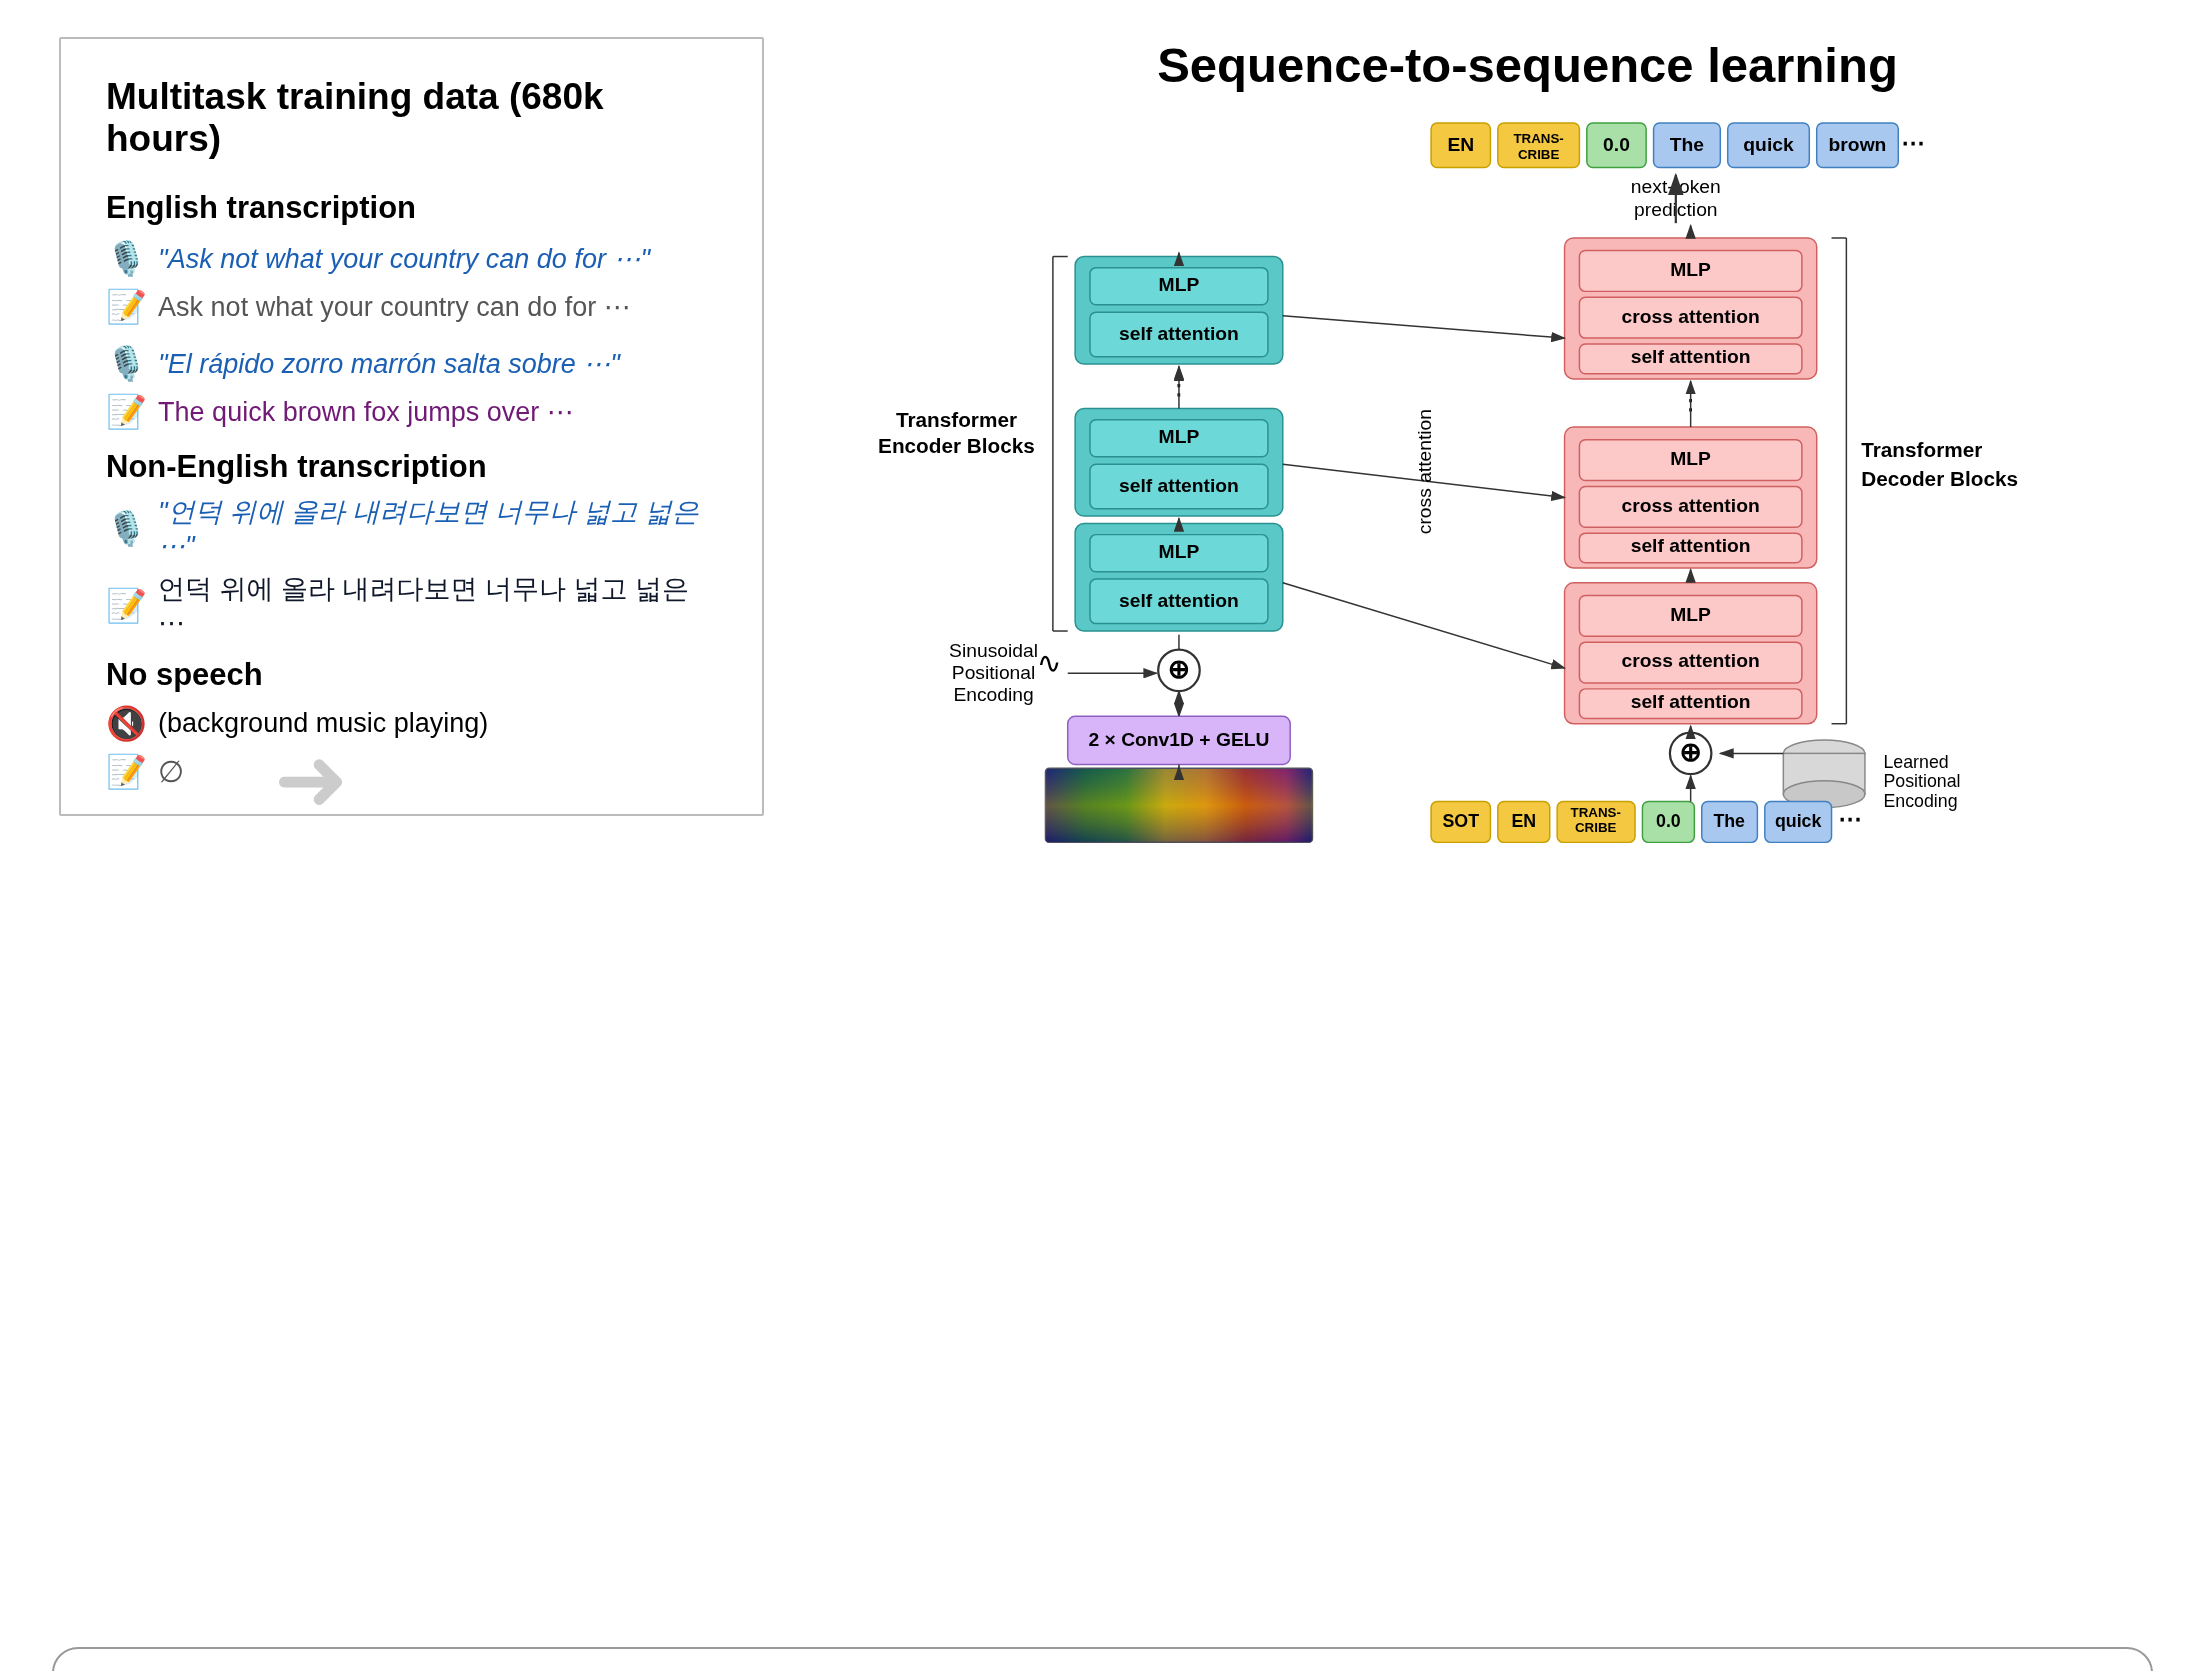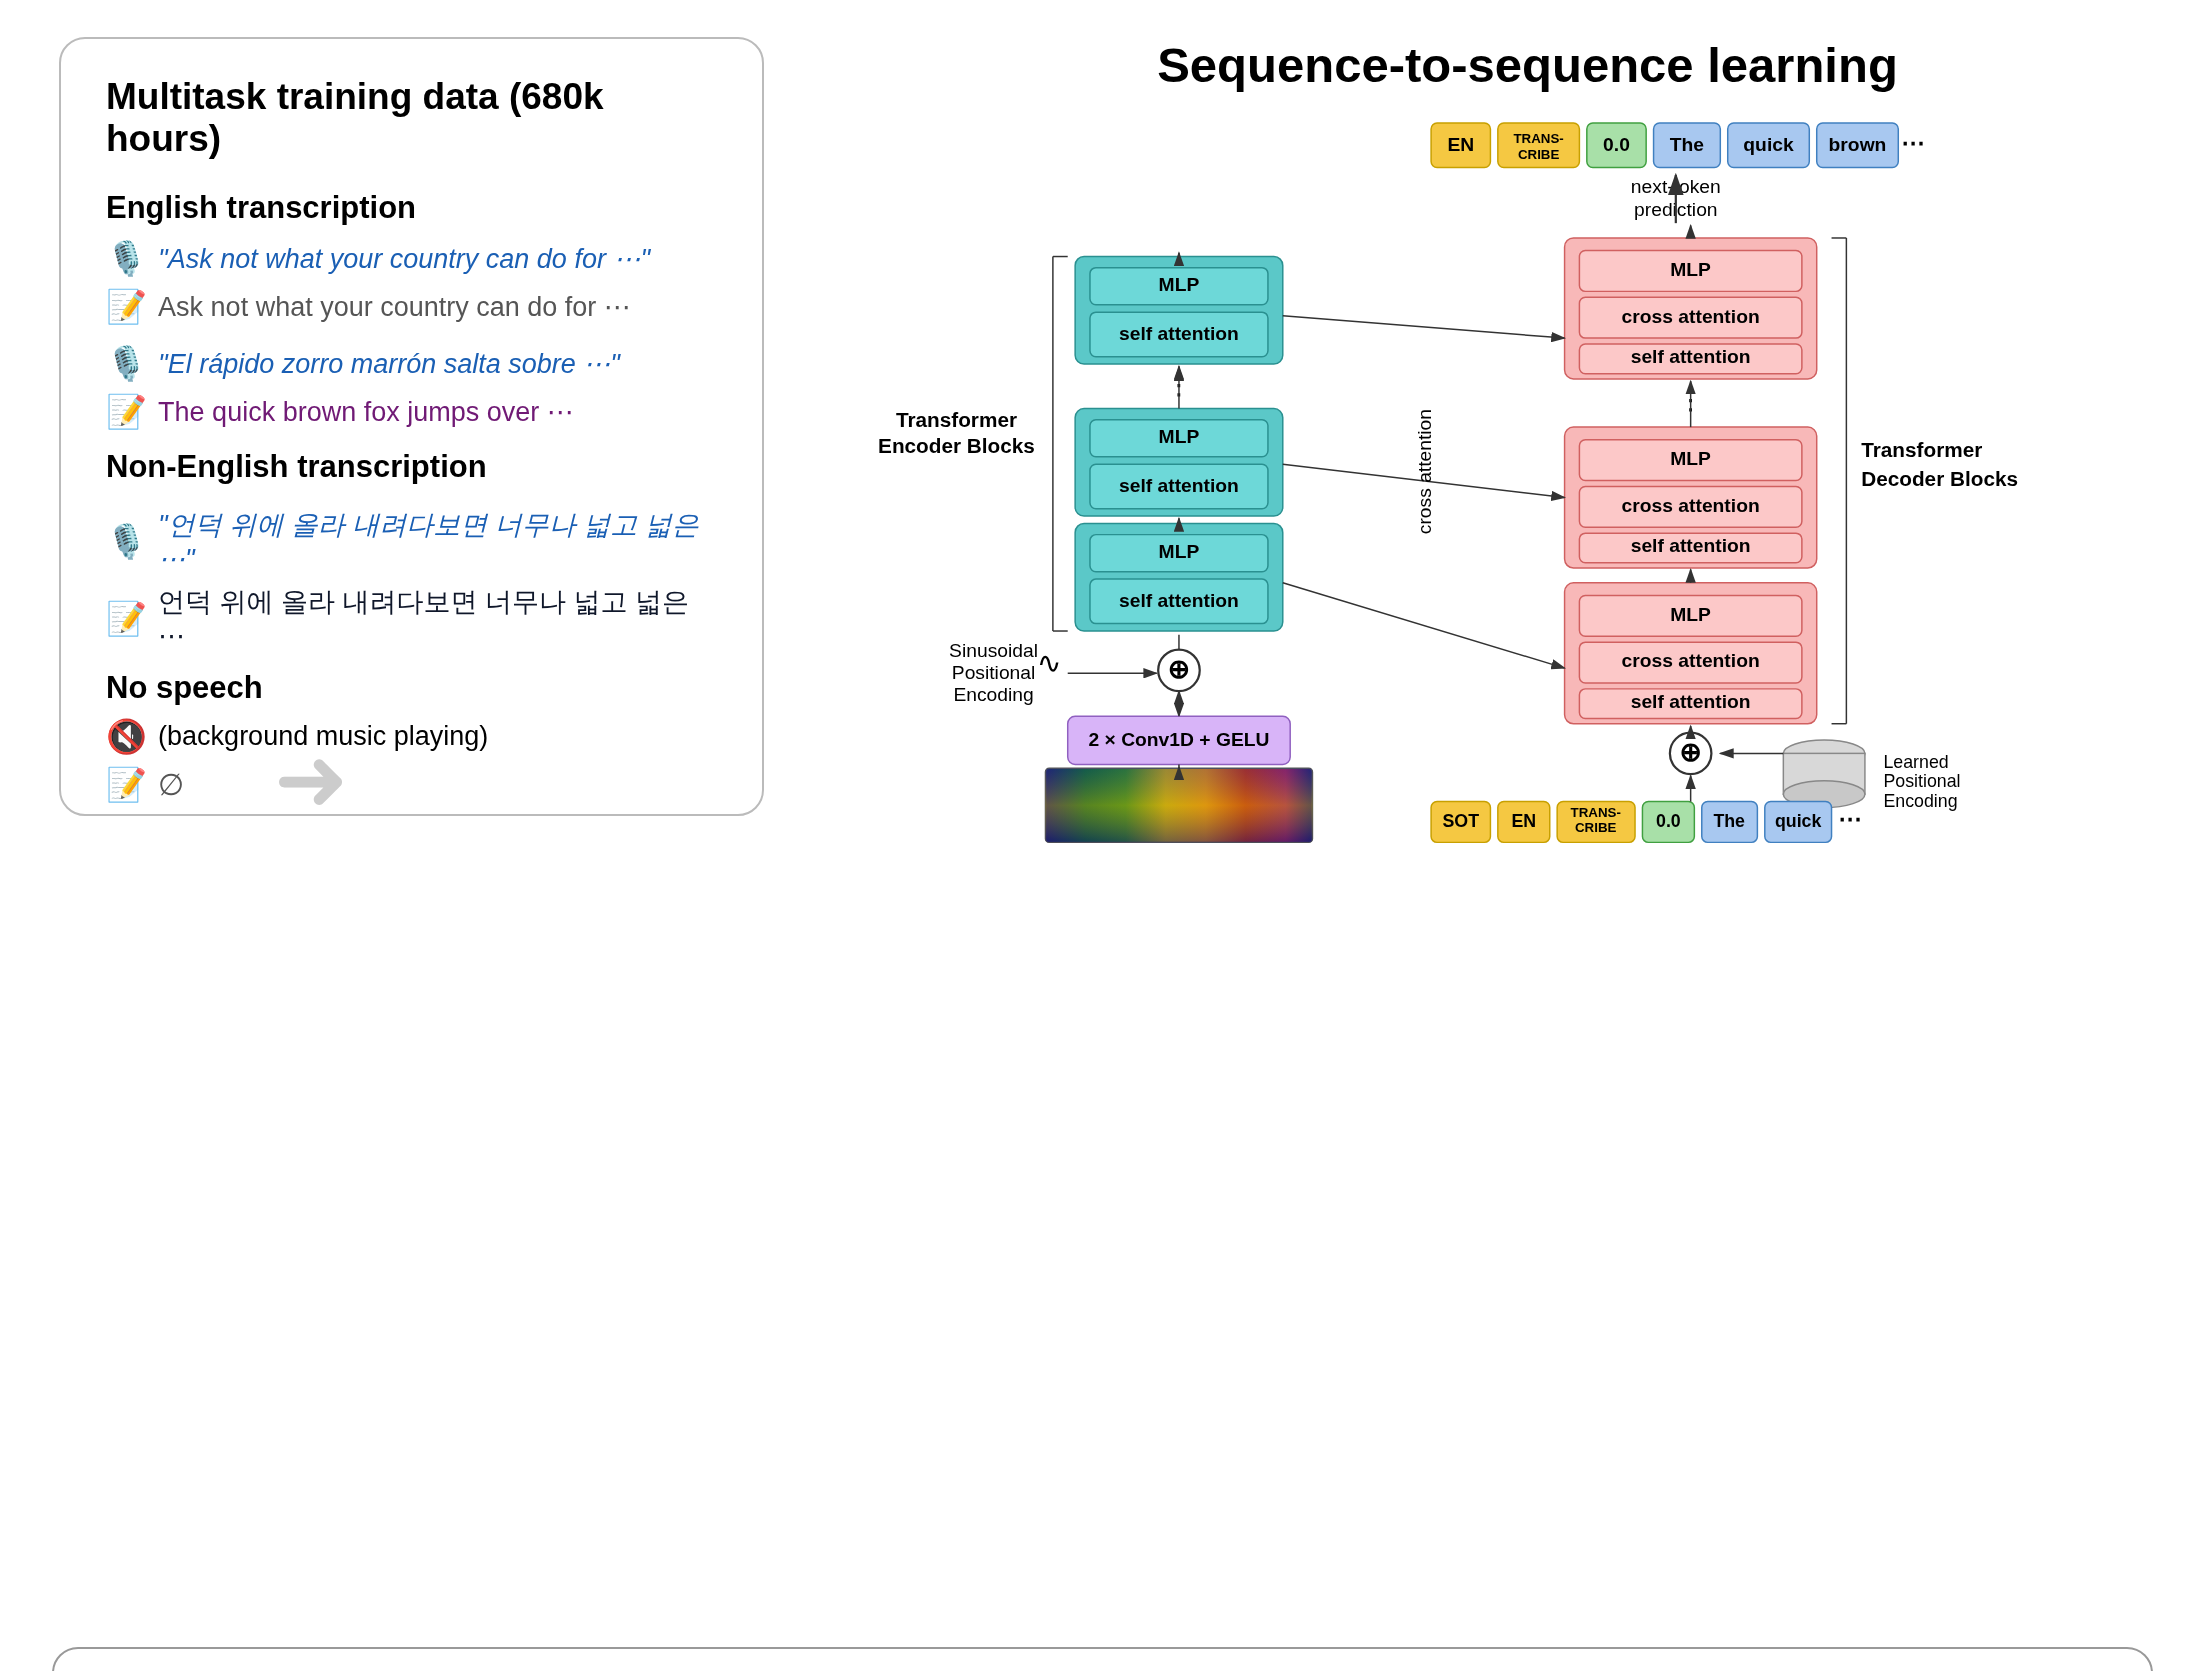--- a/index.html
+++ b/index.html
@@ -12,21 +12,21 @@
       overflow: hidden;
     }
   </style>
 </head>
 <body>
 
 <div style="width:2205px; height:1671px; background:#fff; position:relative; overflow:hidden;">
 
   <div style="display:flex; padding:37px 59px 0 59px; gap:59px; height:816px;">
 
-    <div style="border:2.2px solid #bbb; border-radius:26px; padding:37px 45px; width:705px; flex-shrink:0; background:#fff;">
+    <div style="border:2.2px solid #bbb; border-radius:2px; padding:37px 45px; width:705px; flex-shrink:0; background:#fff;">
       <div style="font-size:37px; font-weight:bold; margin-bottom:30px;">Multitask training data (680k hours)</div>
 
       <div>
         <div style="font-size:31px; font-weight:bold; margin-bottom:13.4px;">English transcription</div>
         <div style="display:flex; align-items:center; margin-bottom:9px;">
           <span style="font-size:33px; margin-right:11px;">🎙️</span>
           <span style="font-size:27px; color:#1a5fb4; font-style:italic;">"Ask not what your country can do for ⋯"</span>
         </div>
         <div style="display:flex; align-items:center; margin-bottom:18px;">
           <span style="font-size:33px; margin-right:11px;">📝</span>
@@ -39,21 +39,21 @@
           <span style="font-size:33px; margin-right:11px;">🎙️</span>
           <span style="font-size:27px; color:#1a5fb4; font-style:italic;">"El rápido zorro marrón salta sobre ⋯"</span>
         </div>
         <div style="display:flex; align-items:center; margin-bottom:18px;">
           <span style="font-size:33px; margin-right:11px;">📝</span>
           <span style="font-size:27px; color:#701a75;">The quick brown fox jumps over ⋯</span>
         </div>
       </div>
 
       <div>
-        <div style="font-size:31px; font-weight:bold; margin-bottom:22px;">Non-English transcription</div>
+        <div style="font-size:31px; font-weight:bold; margin-bottom:9px;">Non-English transcription</div>
         <div style="display:flex; align-items:center; margin-bottom:9px;">
           <span style="font-size:33px; margin-right:11px;">🎙️</span>
           <span style="font-size:27px; color:#1a5fb4; font-style:italic;">"언덕 위에 올라 내려다보면 너무나 넓고 넓은 ⋯"</span>
         </div>
         <div style="display:flex; align-items:center; margin-bottom:18px;">
           <span style="font-size:33px; margin-right:11px;">📝</span>
           <span style="font-size:27px; color:#0f172a;">언덕 위에 올라 내려다보면 너무나 넓고 넓은 ⋯</span>
         </div>
       </div>
 

